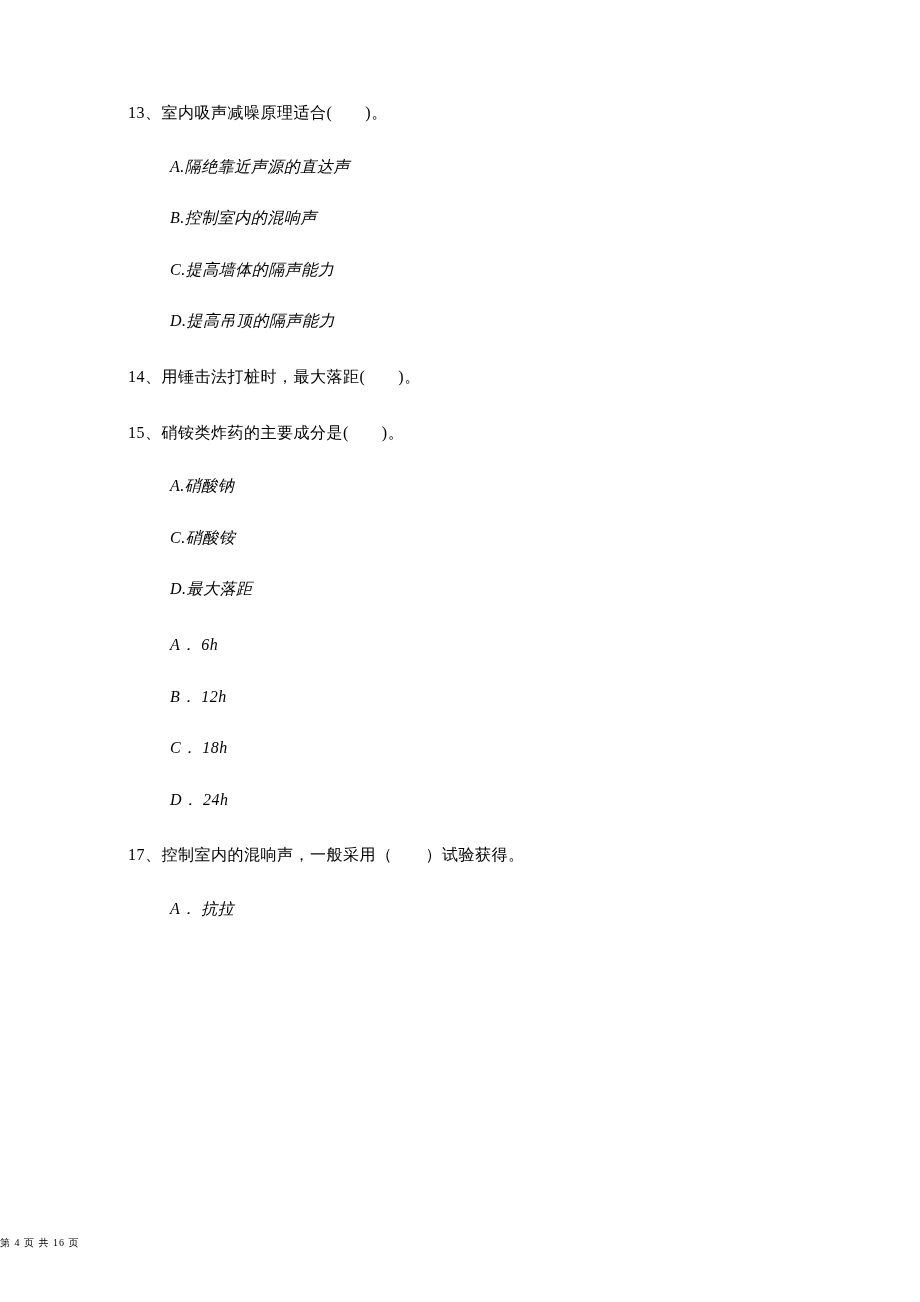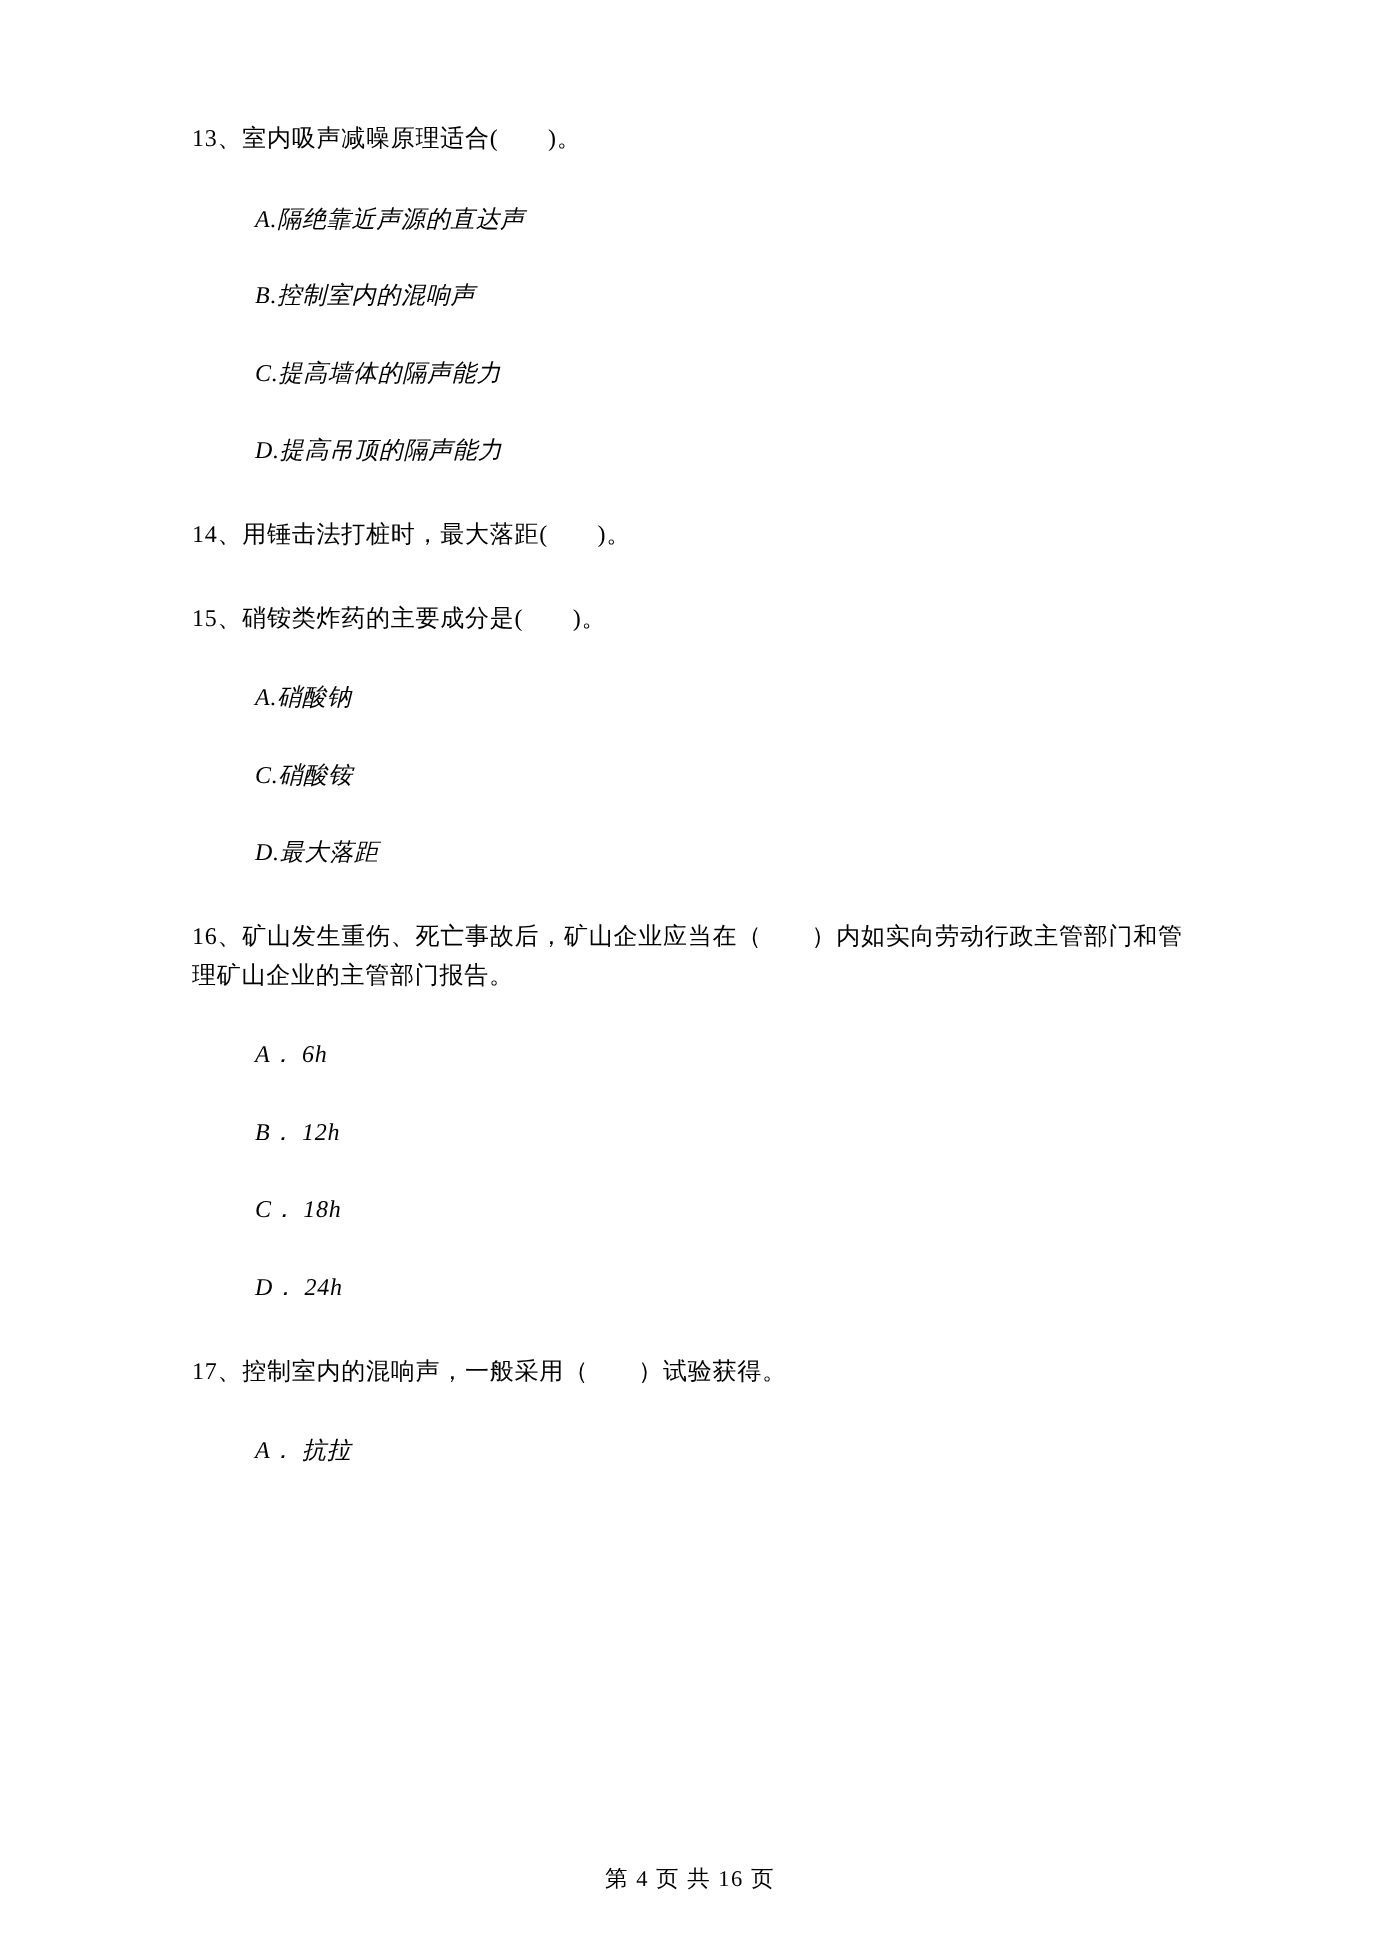--- a/index.html
+++ b/index.html
@@ -5,21 +5,21 @@
     * { margin: 0; padding: 0; box-sizing: border-box; }
     body {
       width: 920px;
       height: 1302px;
       background: #ffffff;
       font-family: "SimSun", "宋体", serif;
       color: #000000;
       position: relative;
     }
     .page {
-      padding: 80px 128px 0 128px;
+      padding: 100px 128px 0 128px;
     }
     .question {
       margin-bottom: 30px;
     }
     .question-text {
       font-size: 16px;
       line-height: 1.6;
       margin-bottom: 28px;
       letter-spacing: 0.5px;
     }
@@ -28,25 +28,24 @@
       font-style: italic;
     }
     .option {
       font-size: 16px;
       line-height: 1.6;
       margin-bottom: 26px;
       letter-spacing: 0.5px;
     }
     .footer {
       position: absolute;
-      bottom: 40px;
+      bottom: 52px;
       left: 0;
       right: 0;
-      text-align: center;
-      font-size: 15px;
+      font-size: 10px;
       letter-spacing: 1px;
     }
   </style>
 </head>
 <body>
 
 <div class="page">
 
   <div class="question">
     <div class="question-text"><span>13、</span><span>室内吸声减噪原理适合(　　)。</span></div>
@@ -65,21 +64,20 @@
   <div class="question">
     <div class="question-text"><span>15、</span><span>硝铵类炸药的主要成分是(　　)。</span></div>
     <div class="options">
       <div class="option">A.硝酸钠</div>
       <div class="option">C.硝酸铵</div>
       <div class="option">D.最大落距</div>
     </div>
   </div>
 
   <div class="question">
-    <div class="question-text"><span>16、</span><span>矿山发生重伤、死亡事故后，矿山企业应当在（　　）内如实向劳动行政主管部门和管理矿山企业的主管部门报告。</span></div>
     <div class="options">
       <div class="option">A． 6h</div>
       <div class="option">B． 12h</div>
       <div class="option">C． 18h</div>
       <div class="option">D． 24h</div>
     </div>
   </div>
 
   <div class="question">
     <div class="question-text"><span>17、</span><span>控制室内的混响声，一般采用（　　）试验获得。</span></div>

